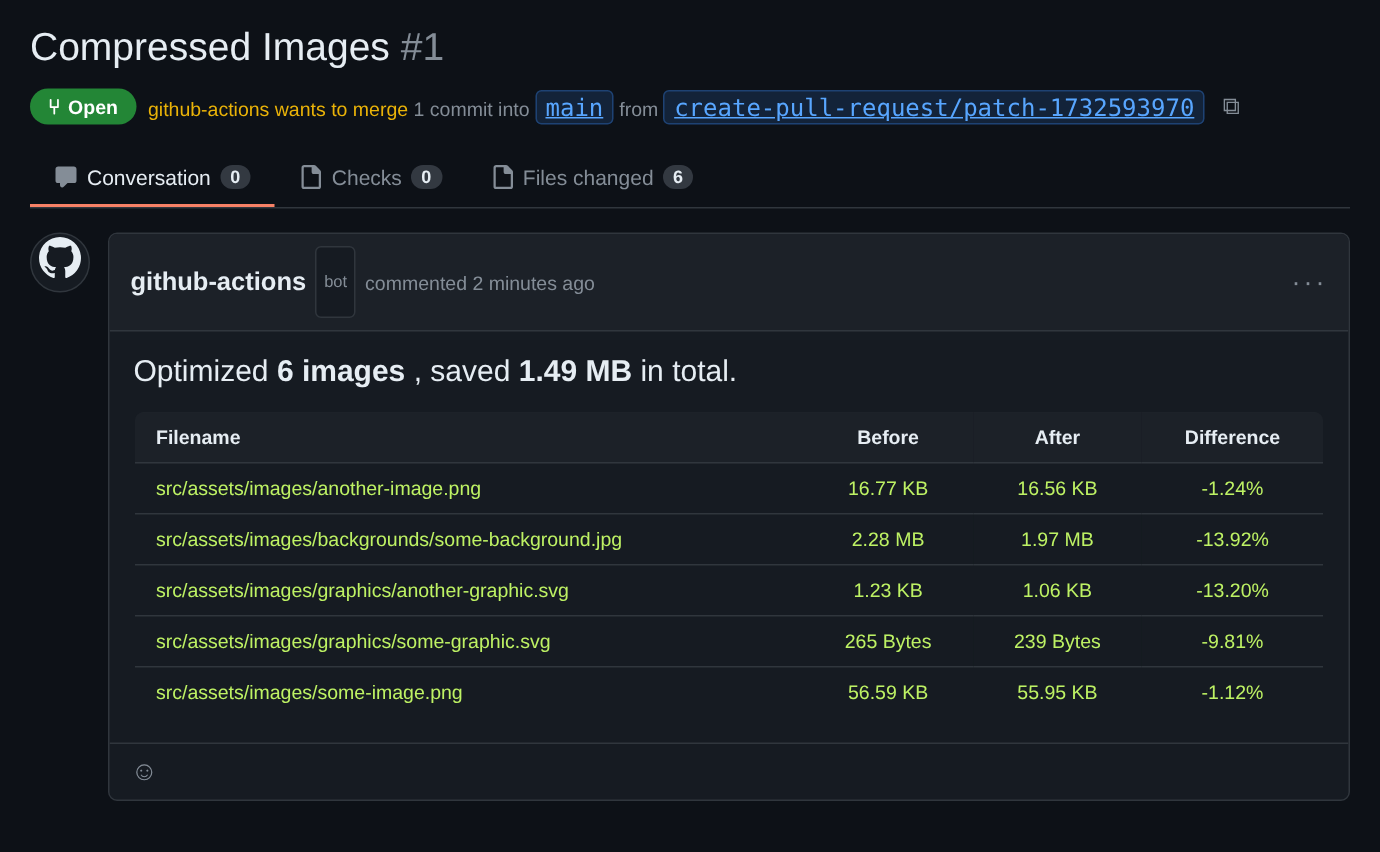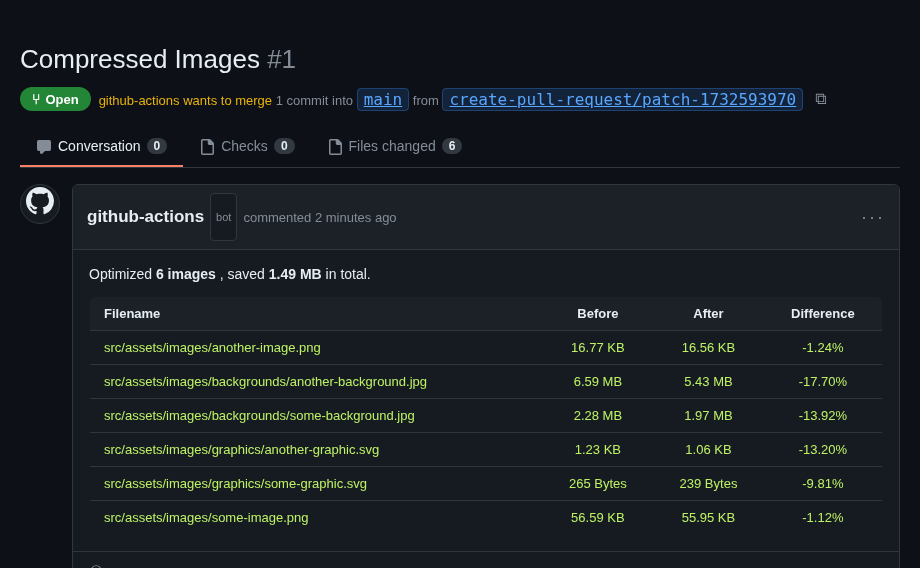--- a/index.html
+++ b/index.html
@@ -14,21 +14,20 @@
 
     .page-container {
       padding: 16px 20px;
     }
 
     .pr-title {
       font-size: 26px;
       font-weight: 400;
       color: #e6edf3;
       margin-bottom: 12px;
-      margin-top: 28px;
     }
     .pr-title .pr-number {
       color: #848d97;
       font-weight: 400;
     }
 
     .pr-meta {
       display: flex;
       align-items: center;
       gap: 8px;
@@ -192,21 +191,21 @@
       font-size: 18px;
       letter-spacing: 2px;
     }
 
     .comment-body {
       padding: 16px;
     }
 
     .comment-body p {
       margin-bottom: 14px;
-      font-size: 14px;
+      font-size: 20px;
     }
 
     .comment-body strong {
       font-weight: 600;
     }
 
     
     .file-table {
       width: 100%;
       border-collapse: collapse;
@@ -371,26 +370,20 @@
             </tr>
           </thead>
           <tbody id="table-body">
           <tr>
                 <td>src/assets/images/another-image.png</td>
                 <td class="center">16.77 KB</td>
                 <td class="center">16.56 KB</td>
                 <td class="center">-1.24%</td>
               </tr>
               <tr>
-                <td>src/assets/images/backgrounds/another-background.jpg</td>
-                <td class="center">6.59 MB</td>
-                <td class="center">5.43 MB</td>
-                <td class="center">-17.70%</td>
-              </tr>
-              <tr>
                 <td>src/assets/images/backgrounds/some-background.jpg</td>
                 <td class="center">2.28 MB</td>
                 <td class="center">1.97 MB</td>
                 <td class="center">-13.92%</td>
               </tr>
               <tr>
                 <td>src/assets/images/graphics/another-graphic.svg</td>
                 <td class="center">1.23 KB</td>
                 <td class="center">1.06 KB</td>
                 <td class="center">-13.20%</td>

